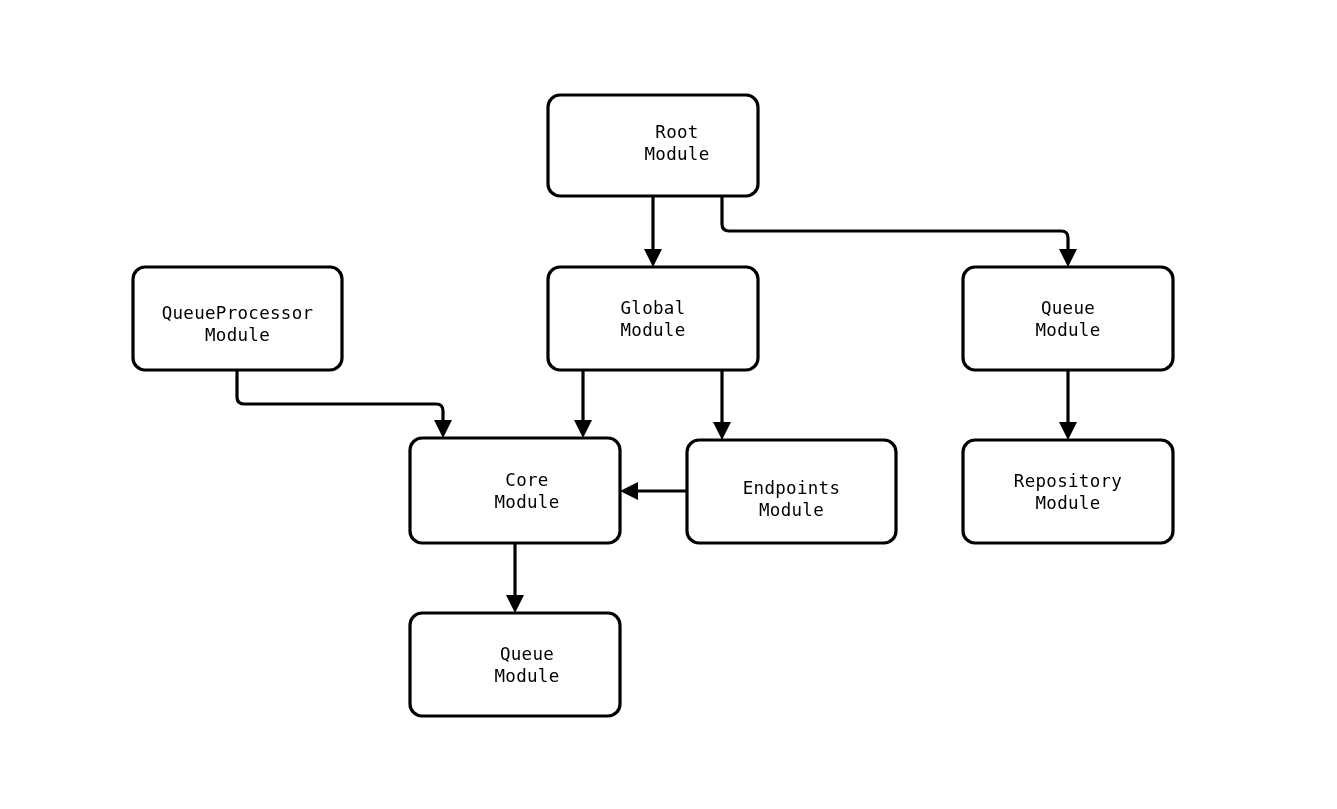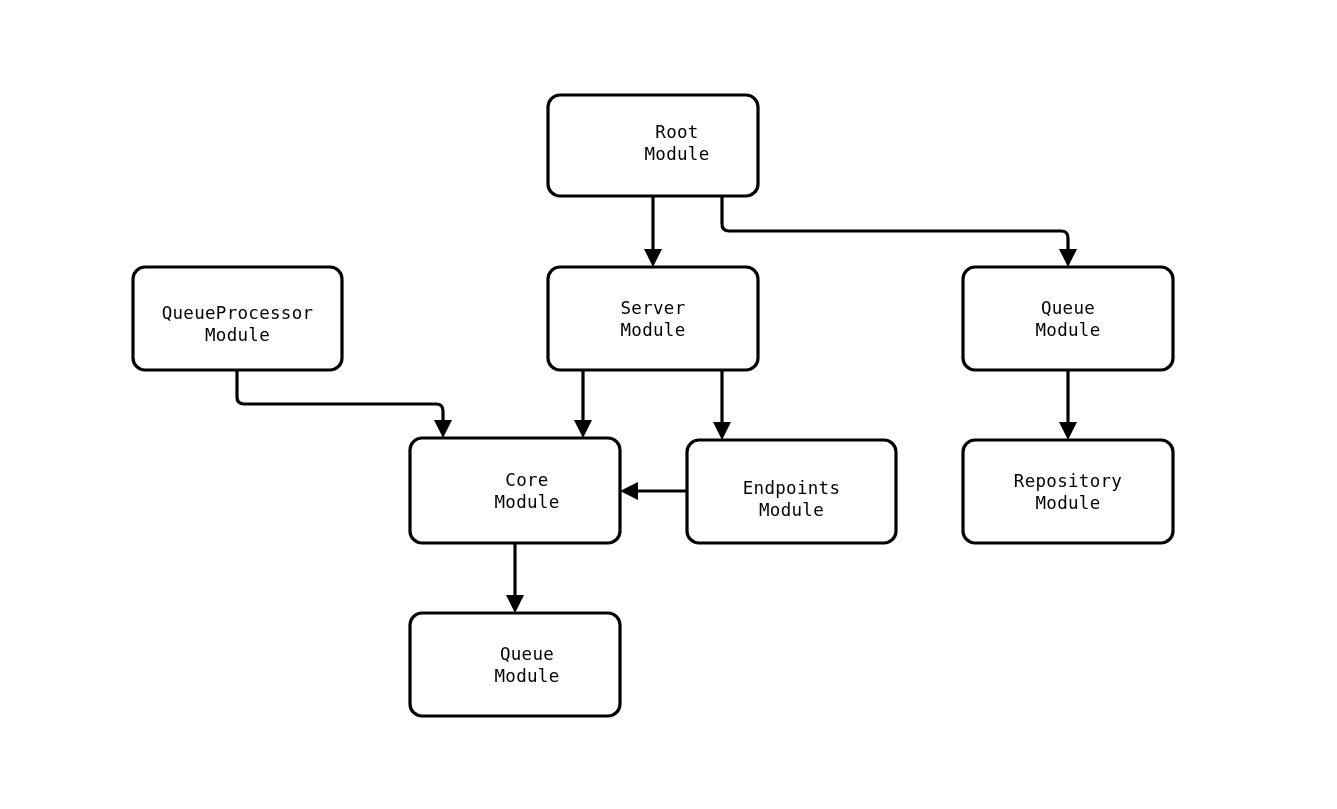--- a/index.html
+++ b/index.html
@@ -110,21 +110,21 @@
   <div id="labels-layer">
       <div class="node-label" style="left: 560px; top: 95px; width: 210px; height: 96px; margin-left: 12px;">
         <span class="ln">Root</span>
         <span class="ln">Module</span>
       </div>
       <div class="node-label" style="left: 133px; top: 267px; width: 209px; height: 113px;">
         <span class="ln">QueueProcessor</span>
         <span class="ln">Module</span>
       </div>
       <div class="node-label" style="left: 548px; top: 267px; width: 210px; height: 103px;">
-        <span class="ln">Server</span>
+        <span class="ln">Global</span>
         <span class="ln">Module</span>
       </div>
       <div class="node-label" style="left: 963px; top: 267px; width: 210px; height: 103px;">
         <span class="ln">Queue</span>
         <span class="ln">Module</span>
       </div>
       <div class="node-label" style="left: 410px; top: 438px; width: 234px; height: 105px;">
         <span class="ln">Core</span>
         <span class="ln">Module</span>
       </div>

